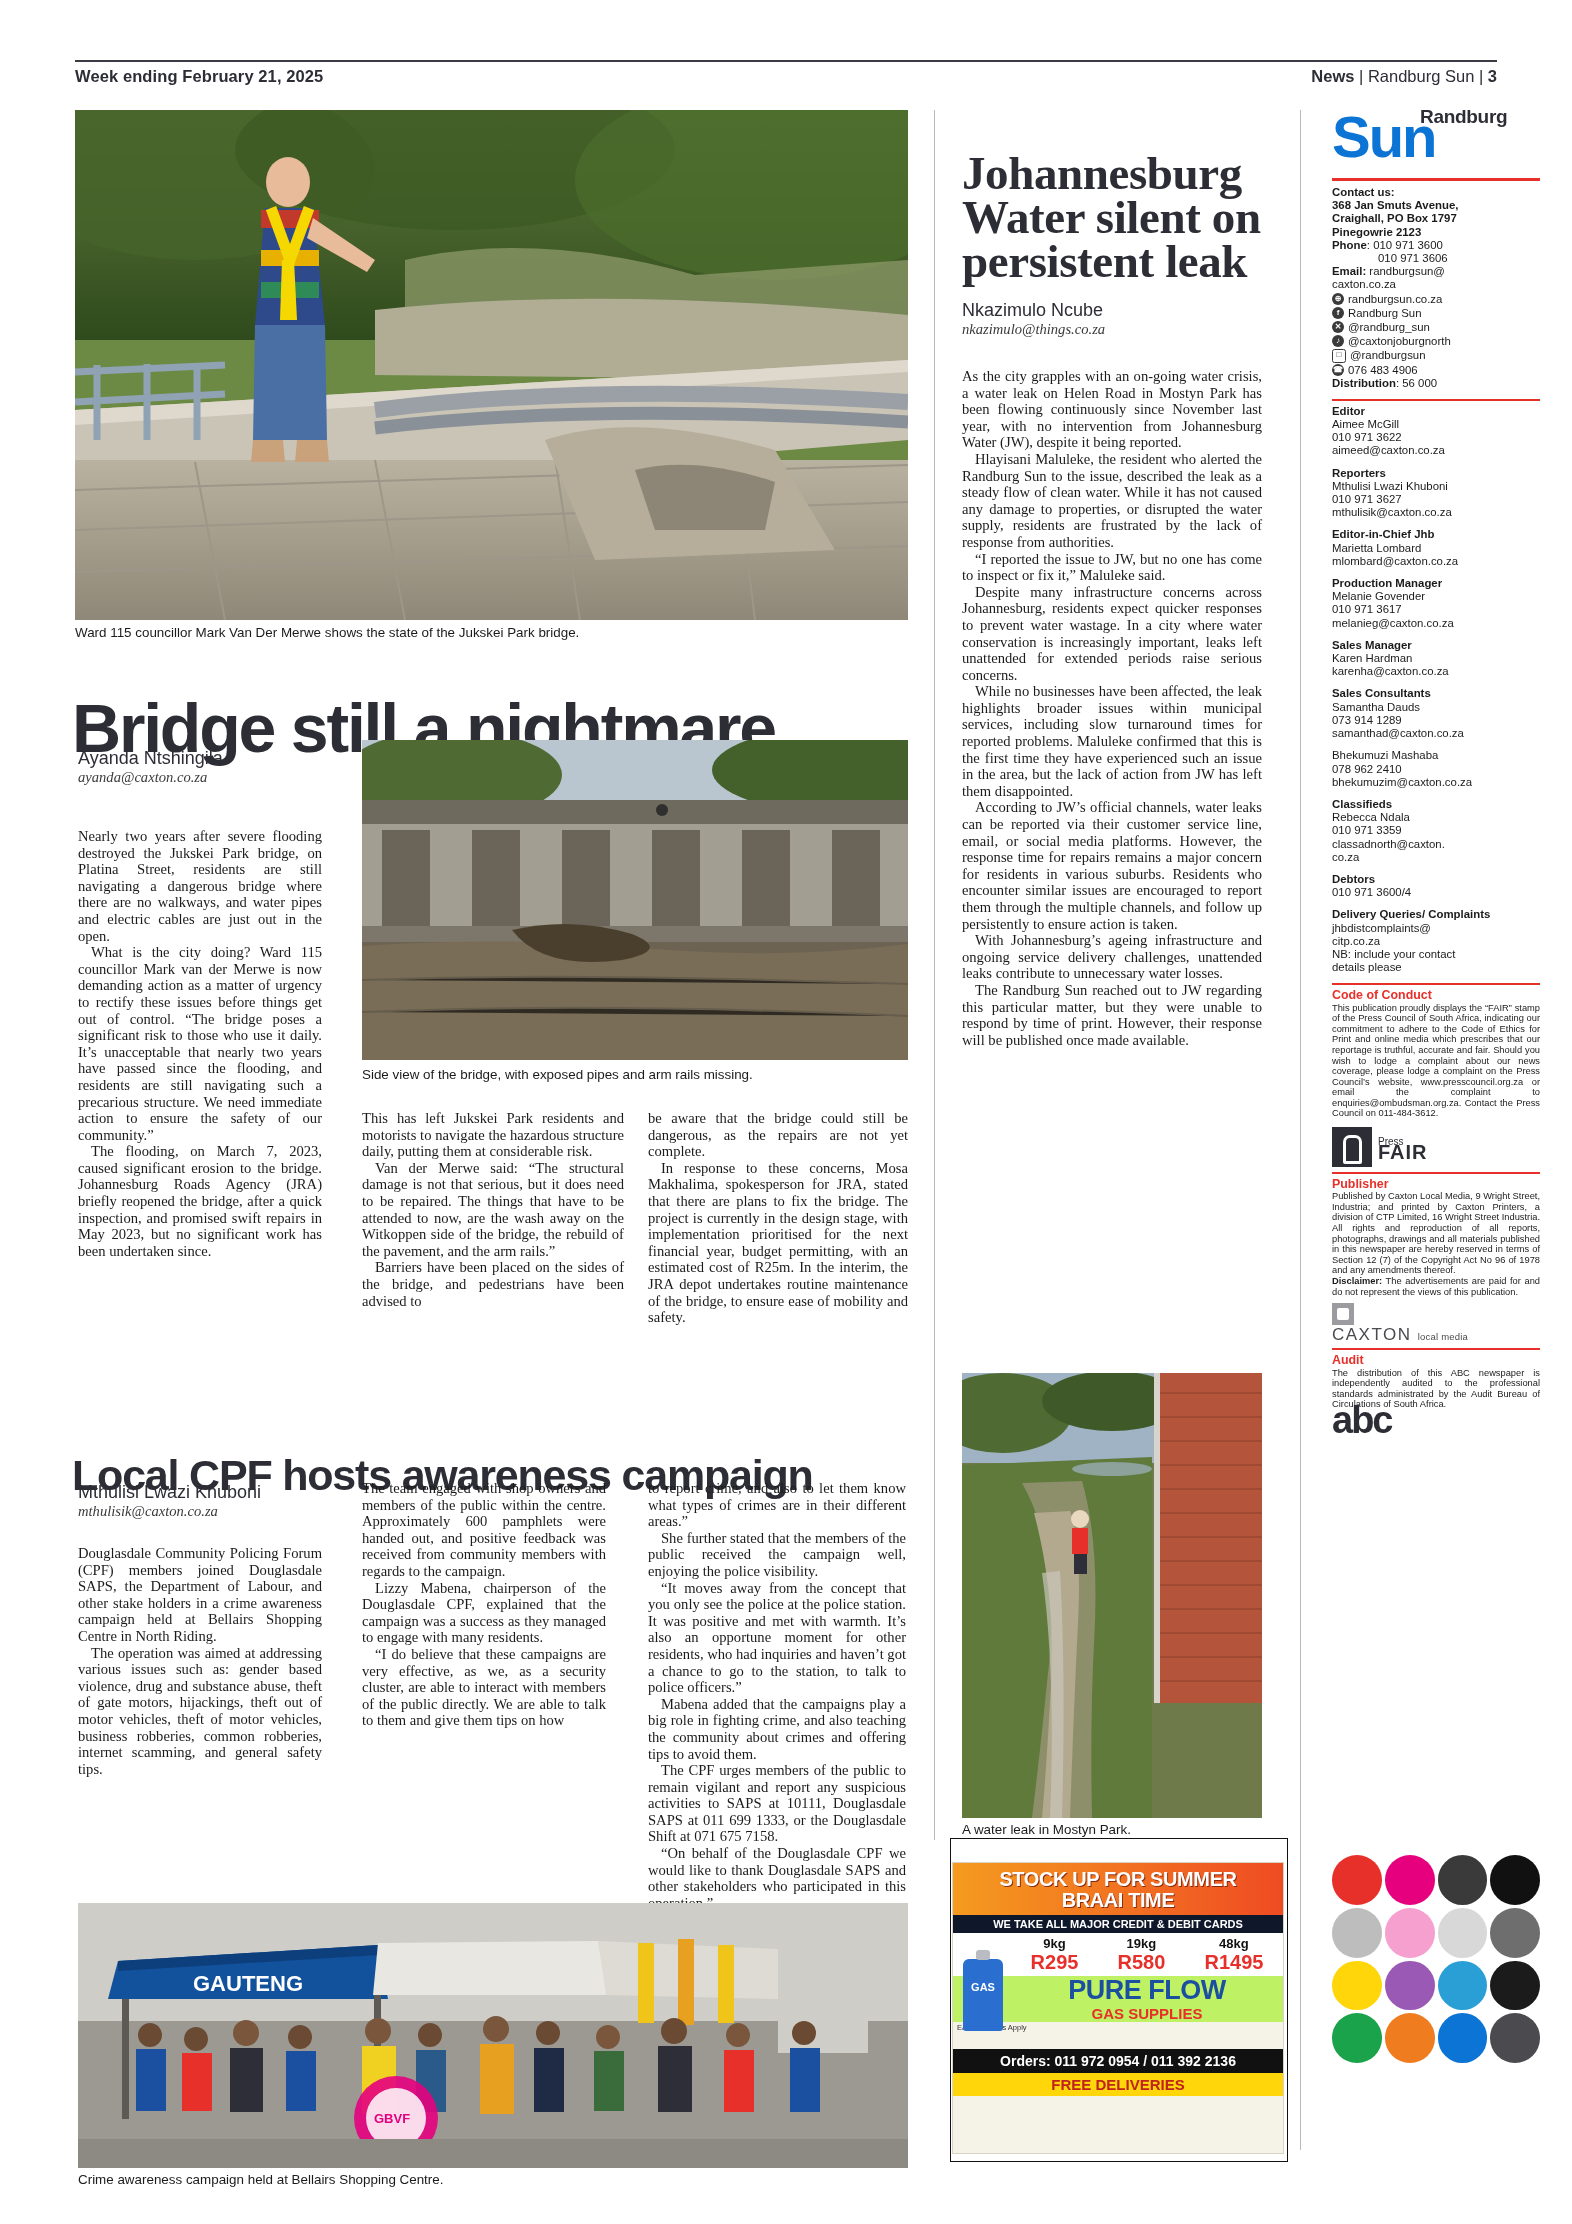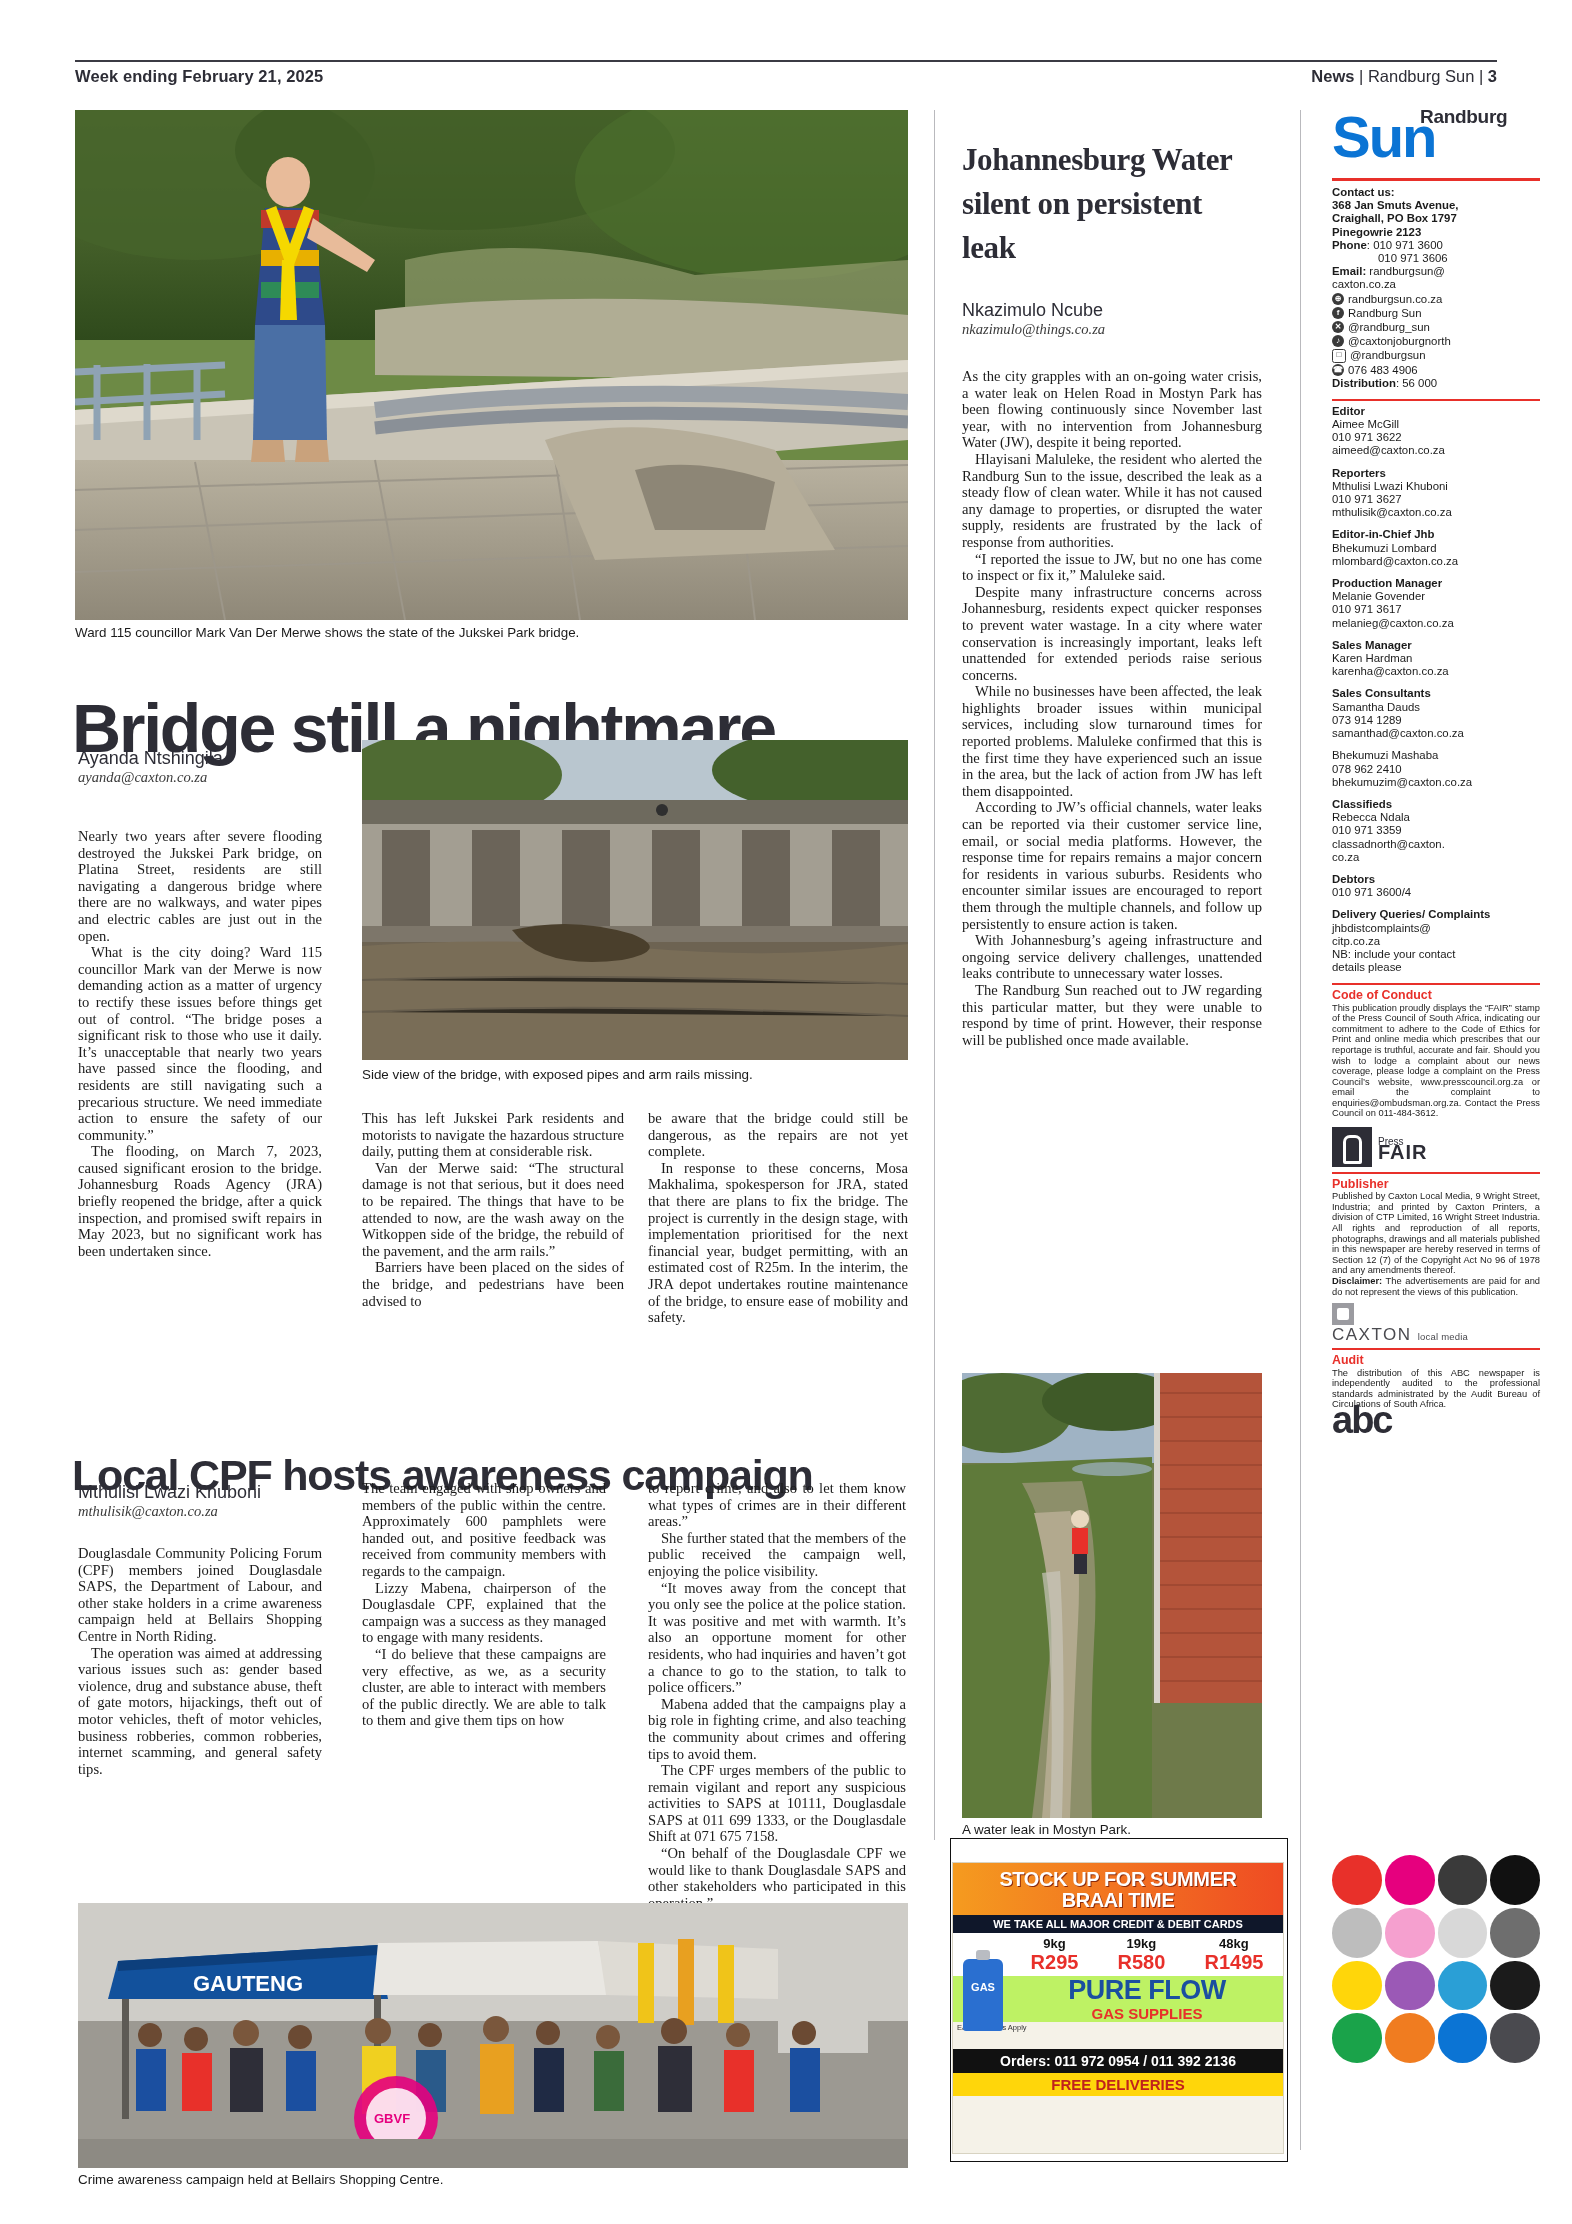--- a/index.html
+++ b/index.html
@@ -43,21 +43,21 @@
       font-family:"Liberation Sans",sans-serif;font-size:43px;line-height:48px;letter-spacing:-1.2px;color:#2d2d36;}
   #byline-cpf{position:absolute;left:78px;top:1482px;width:250px;}
   #body-cpf-c1{position:absolute;left:78px;top:1545px;width:244px;}
   #body-cpf-c2{position:absolute;left:362px;top:1480px;width:244px;}
   #body-cpf-c3{position:absolute;left:648px;top:1480px;width:258px;}
   #photo-cpf{left:78px;top:1903px;width:830px;height:265px;}
   #cap-cpf{position:absolute;left:78px;top:2172px;width:830px;}
 
   
   #headline-water{position:absolute;left:962px;top:112px;width:300px;
-      font-family:"Liberation Serif",serif;font-size:31px;line-height:44px;color:#2d2d36;letter-spacing:-.4px;}
+      font-family:"Liberation Serif",serif;font-size:47px;line-height:44px;color:#2d2d36;letter-spacing:-.4px;}
   #byline-water{position:absolute;left:962px;top:300px;width:300px;}
   #body-water{position:absolute;left:962px;top:368px;width:300px;}
   #photo-water{left:962px;top:1373px;width:300px;height:445px;}
   #cap-water{position:absolute;left:962px;top:1822px;width:300px;}
 
   .col-sep{position:absolute;background:#b9b9bd;width:1px;}
 
   
   .rail{position:absolute;left:1332px;top:108px;width:208px;
         font-family:"Liberation Sans",sans-serif;font-size:11.4px;line-height:13.2px;color:#1b1b1b;}
@@ -478,21 +478,21 @@
           <div>aimeed@caxton.co.za</div>
         </div>
         <div class="blk">
           <div class="hd">Reporters</div>
           <div>Mthulisi Lwazi Khuboni</div>
           <div>010 971 3627</div>
           <div>mthulisik@caxton.co.za</div>
         </div>
         <div class="blk">
           <div class="hd">Editor-in-Chief Jhb</div>
-          <div>Bhekumuzi Lombard</div>
+          <div>Marietta Lombard</div>
           <div>mlombard@caxton.co.za</div>
         </div>
         <div class="blk">
           <div class="hd">Production Manager</div>
           <div>Melanie Govender</div>
           <div>010 971 3617</div>
           <div>melanieg@caxton.co.za</div>
         </div>
         <div class="blk">
           <div class="hd">Sales Manager</div>

